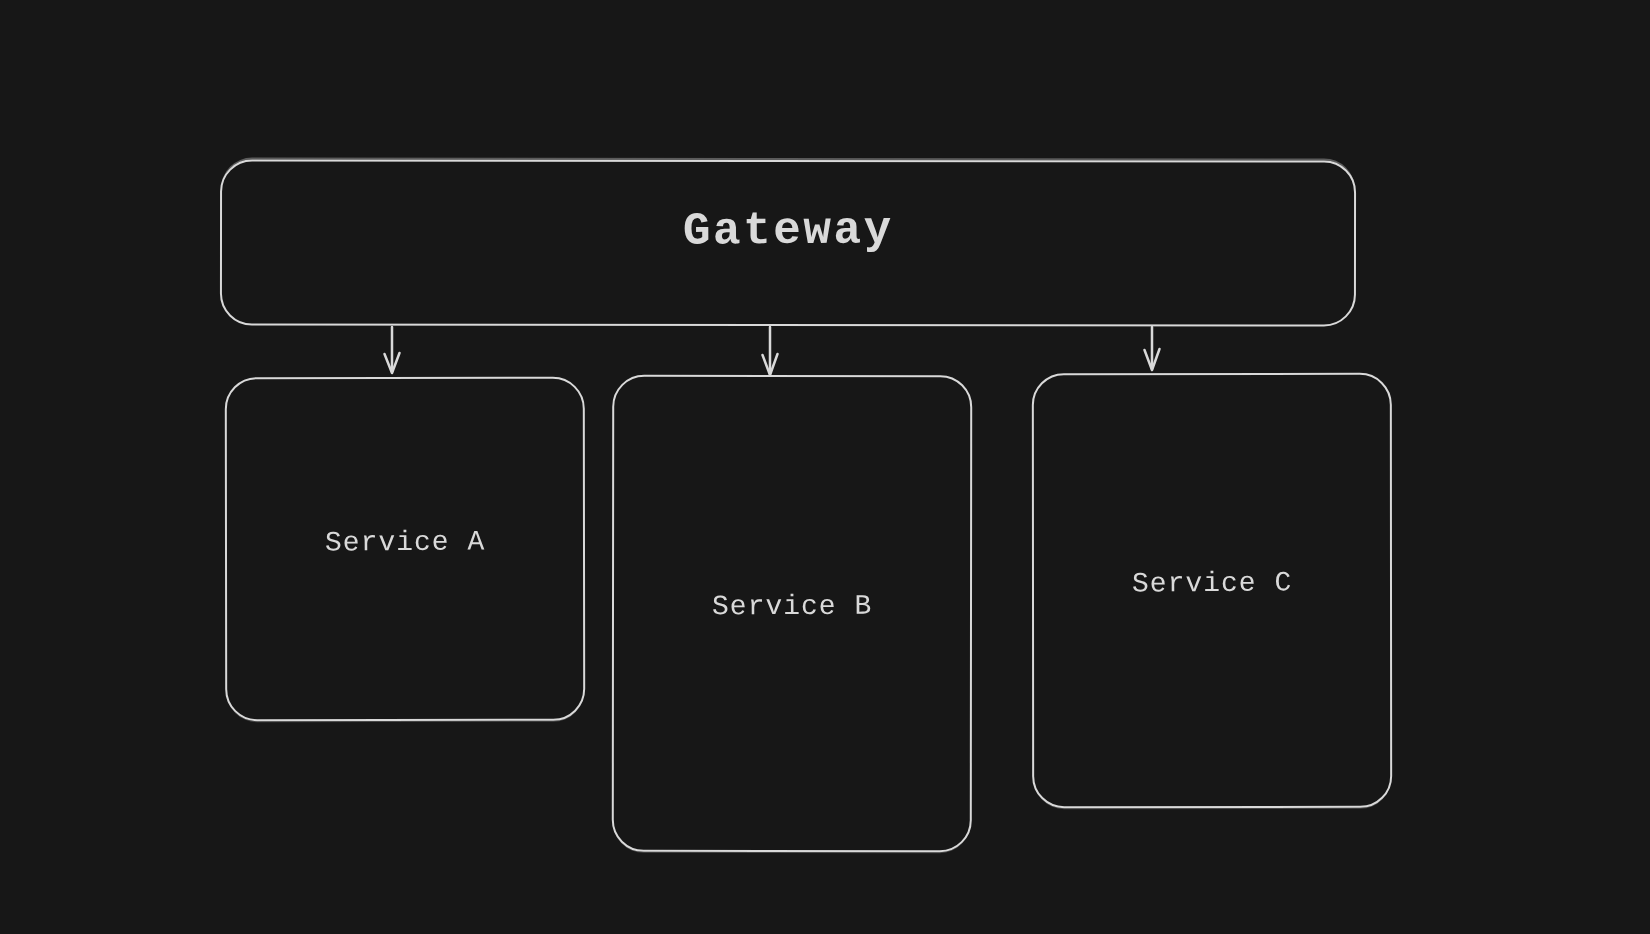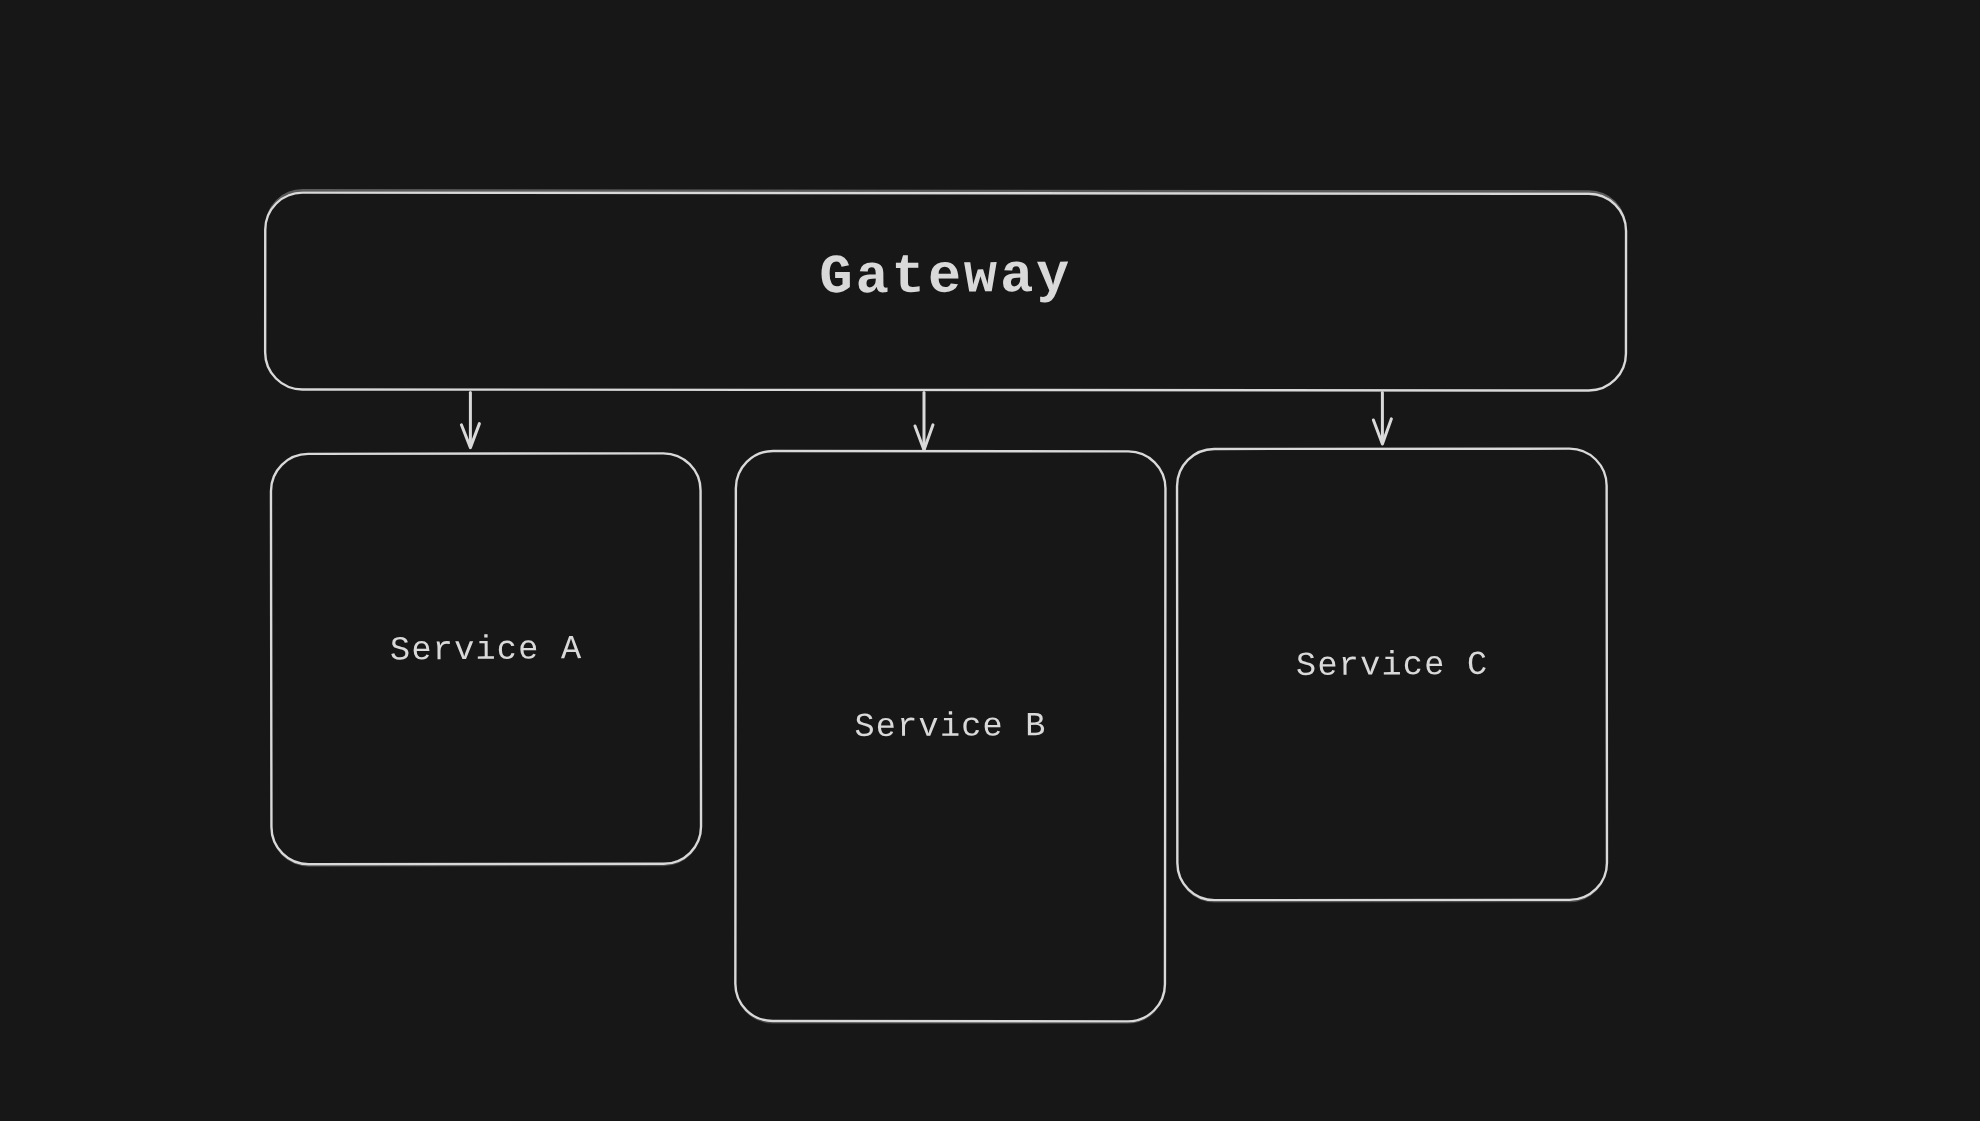--- a/index.html
+++ b/index.html
@@ -50,21 +50,21 @@
   }
   .node.service-a {
     left: 225px; top: 377px; height: 344px;
     transform: rotate(-0.08deg);
   }
   .node.service-b {
     left: 612px; top: 375px; height: 477px;
     transform: rotate(0.06deg);
   }
   .node.service-c {
-    left: 980px; top: 373px; height: 378px;
+    left: 1032px; top: 373px; height: 435px;
     transform: rotate(-0.05deg);
   }
   .node.service .node-label {
     font-size: 28px;
     letter-spacing: 1px;
     transform: translateY(-7px) rotate(-0.3deg);
   }
   .edges-layer {
     position: absolute;
     left: 0; top: 0;

